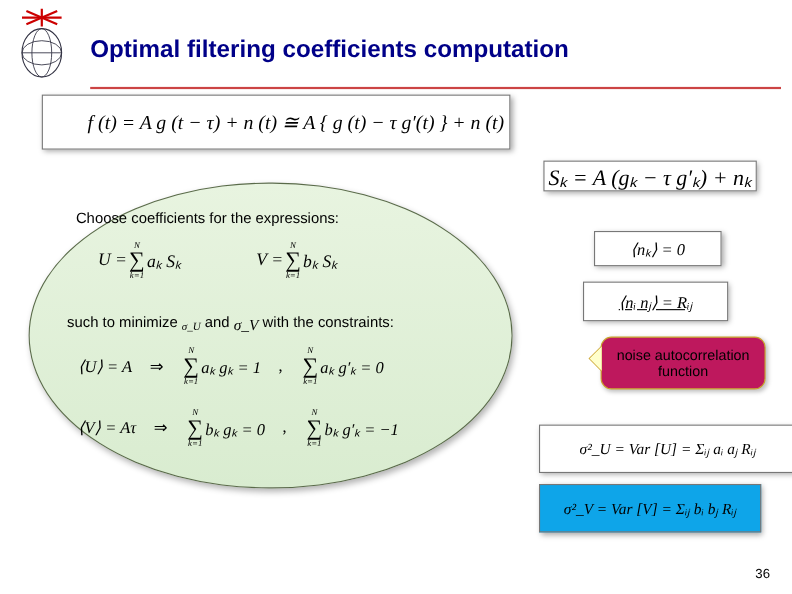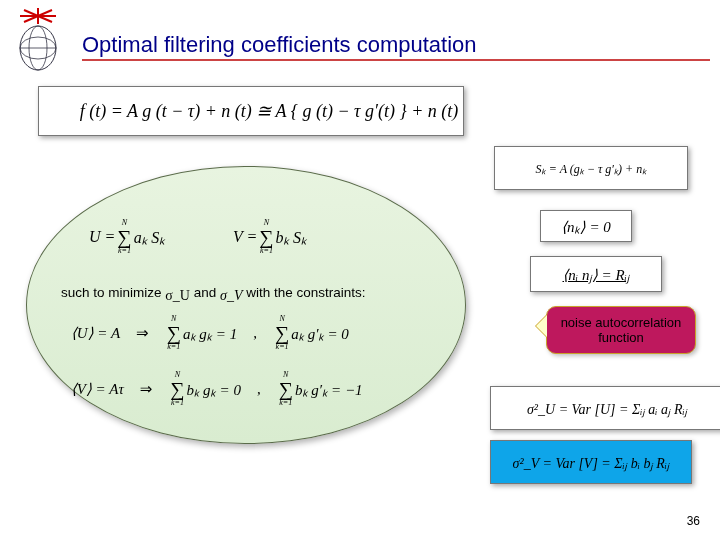--- a/index.html
+++ b/index.html
@@ -17,52 +17,52 @@
 
   .logo {
     position: absolute;
     left: 10px; top: 6px;
     width: 56px; height: 66px;
   }
 
   .title {
     position: absolute;
     left: 82px; top: 32px; right: 10px;
-    font-weight: normal;
+    font-weight: bold;
     color: #000088;
     font-size: 22px;
-    padding-bottom: 1px;
+    padding-bottom: 21px;
     border-bottom: 2px solid #c44;
   }
 
   .eq-main {
     position: absolute;
     left: 38px; top: 86px;
     width: 426px; height: 50px;
     background: #ffffff;
     border: 1px solid #777;
     box-shadow: 2px 2px 5px rgba(0,0,0,0.35);
     display: flex; align-items: center; justify-content: center;
     font-family: "Times New Roman", serif;
     font-style: italic;
     font-size: 18px;
     padding-left: 36px;
   }
 
   .eq-sk {
     position: absolute;
     left: 494px; top: 146px;
-    width: 194px; height: 44px;
+    width: 194px; height: 28px;
     background: #ffffff;
     border: 1px solid #777;
     box-shadow: 2px 2px 5px rgba(0,0,0,0.35);
     display: flex; align-items: center; justify-content: center;
     font-family: "Times New Roman", serif;
     font-style: italic;
-    font-size: 12px;
+    font-size: 20px;
   }
 
   .big-box {
     position: absolute;
     left: 26px; top: 166px;
     width: 440px; height: 278px;
     background: linear-gradient(#e8f4e0, #d9ecd0);
     border: 1px solid #5a6b4a;
     border-radius: 220px / 140px;
     box-shadow: 2px 3px 6px rgba(0,0,0,0.3);
@@ -88,21 +88,21 @@
     font-family: "Times New Roman", serif;
     font-style: italic; font-size: 16px;
     display: flex; align-items: center;
   }
 
   .bb-line2 {
     position: absolute;
     left: 34px; top: 118px;
     font-size: 13.5px;
   }
-  .sigU { font-family: "Times New Roman", serif; font-size: 14px; display: inline-block; transform: translateY(3px);}
+  .sigU { font-family: "Times New Roman", serif; font-style: italic; font-size: 10px; display: inline-block; transform: translateY(3px);}
   .sigV { font-family: "Times New Roman", serif; font-style: italic; font-size: 14px; display: inline-block; transform: translateY(3px);}
 
   .cons-row1 {
     position: absolute;
     left: 44px; top: 148px;
     display: flex; align-items: center; gap: 16px;
     font-family: "Times New Roman", serif;
     font-style: italic; font-size: 15px;
   }
   .cons-row2 {
@@ -125,21 +125,21 @@
     position: absolute;
     left: 514px;
     width: 170px;
     background: #fff;
     border: 1px solid #777;
     box-shadow: 2px 2px 5px rgba(0,0,0,0.35);
     display: flex; align-items: center; justify-content: center;
     font-family: "Times New Roman", serif;
     font-style: italic; font-size: 15px;
   }
-  .nk0 { top: 210px; height: 32px; width: 92px; left: 540px; }
+  .nk0 { top: 210px; height: 32px; width: 116px; left: 540px; }
   .ninj { top: 256px; height: 36px; width: 132px; left: 530px; text-decoration: underline; }
 
   .callout {
     position: absolute;
     left: 546px; top: 306px;
     width: 150px;
     background: #be185d;
     border: 1px solid #c9a12b;
     border-radius: 10px;
     box-shadow: 2px 2px 4px rgba(0,0,0,0.25);
@@ -208,20 +208,21 @@
   <ellipse cx="28" cy="42" rx="18" ry="11" fill="none" stroke="#334" stroke-width="0.8"></ellipse>
 </svg>
 
 <div class="title">Optimal filtering coefficients computation</div>
 
 <div class="eq-main">f (t) = A g (t − τ) + n (t) ≅ A { g (t) − τ g′(t) } + n (t)</div>
 
 <div class="eq-sk">Sₖ = A (gₖ − τ g′ₖ) + nₖ</div>
 
 <div class="big-box">
+  <div class="bb-line1">Choose coefficients for the expressions:</div>
 
   <div class="exp-U">
     <span>U =</span>
     <span class="sumx">
       <span class="lim">N</span>
       <span class="sig">∑</span>
       <span class="lim">k=1</span>
     </span>
     <span>aₖ Sₖ</span>
   </div>

